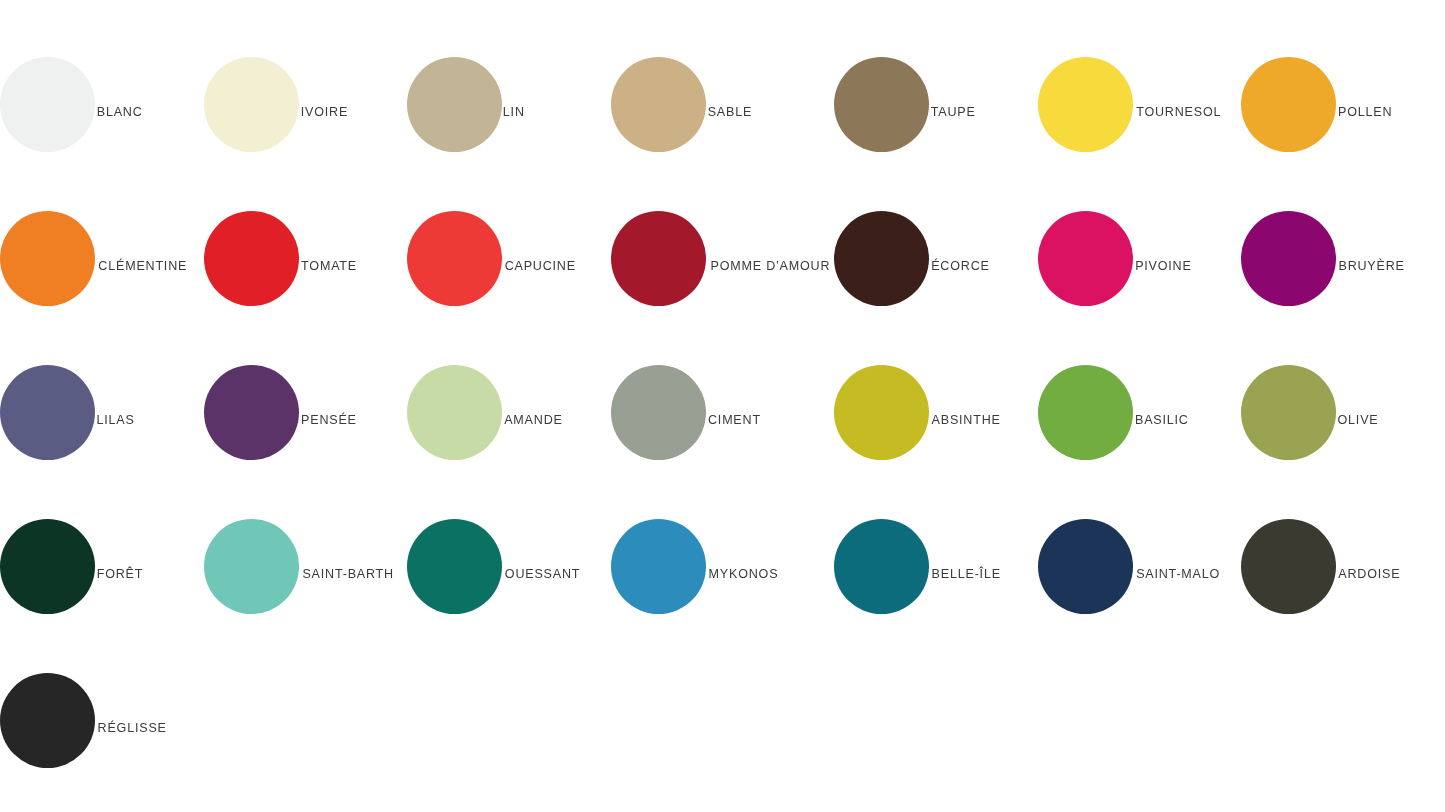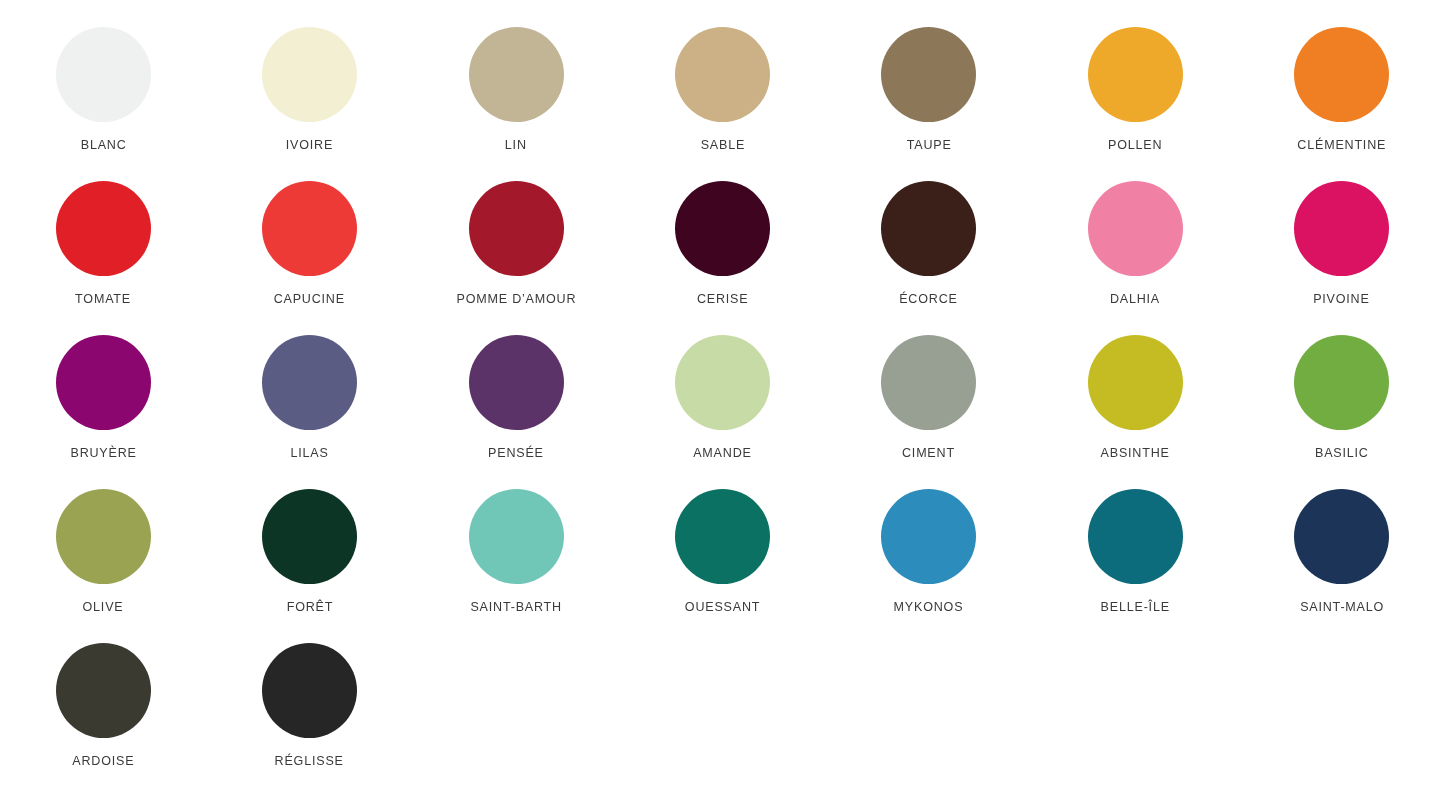--- a/index.html
+++ b/index.html
@@ -21,21 +21,20 @@
     grid-template-rows: repeat(5, 154px);
     width: 1445px;
     height: 812px;
     box-sizing: border-box;
     padding: 27px 0 16px 0;
     align-content: start;
   }
 
   .swatch-cell {
     display: flex;
-    flex-direction: column;
     align-items: center;
     justify-content: flex-start;
   }
 
   .swatch-dot {
     width: 95px;
     height: 95px;
     border-radius: 50%;
     flex: 0 0 auto;
   }
@@ -72,50 +71,46 @@
     </div>
     <div class="swatch-cell">
       <div class="swatch-dot" style="background-color: rgb(203, 177, 133);"></div>
       <div class="swatch-label" style="color: rgb(58, 58, 58);">SABLE</div>
     </div>
     <div class="swatch-cell">
       <div class="swatch-dot" style="background-color: rgb(140, 119, 89);"></div>
       <div class="swatch-label" style="color: rgb(58, 58, 58);">TAUPE</div>
     </div>
     <div class="swatch-cell">
+      <div class="swatch-dot" style="background-color: rgb(247, 218, 60);"></div>
+      <div class="swatch-label" style="color: rgb(58, 58, 58);">TOURNESOL</div>
+    </div>
+    <div class="swatch-cell">
       <div class="swatch-dot" style="background-color: rgb(239, 169, 42);"></div>
       <div class="swatch-label" style="color: rgb(58, 58, 58);">POLLEN</div>
     </div>
     <div class="swatch-cell">
       <div class="swatch-dot" style="background-color: rgb(240, 127, 36);"></div>
       <div class="swatch-label" style="color: rgb(58, 58, 58);">CLÉMENTINE</div>
     </div>
     <div class="swatch-cell">
       <div class="swatch-dot" style="background-color: rgb(224, 31, 38);"></div>
       <div class="swatch-label" style="color: rgb(58, 58, 58);">TOMATE</div>
     </div>
     <div class="swatch-cell">
       <div class="swatch-dot" style="background-color: rgb(238, 58, 55);"></div>
       <div class="swatch-label" style="color: rgb(58, 58, 58);">CAPUCINE</div>
     </div>
     <div class="swatch-cell">
       <div class="swatch-dot" style="background-color: rgb(163, 25, 43);"></div>
       <div class="swatch-label" style="color: rgb(58, 58, 58);">POMME D’AMOUR</div>
     </div>
     <div class="swatch-cell">
-      <div class="swatch-dot" style="background-color: rgb(62, 4, 32);"></div>
-      <div class="swatch-label" style="color: rgb(58, 58, 58);">CERISE</div>
-    </div>
-    <div class="swatch-cell">
       <div class="swatch-dot" style="background-color: rgb(58, 32, 25);"></div>
       <div class="swatch-label" style="color: rgb(58, 58, 58);">ÉCORCE</div>
-    </div>
-    <div class="swatch-cell">
-      <div class="swatch-dot" style="background-color: rgb(240, 128, 164);"></div>
-      <div class="swatch-label" style="color: rgb(58, 58, 58);">DALHIA</div>
     </div>
     <div class="swatch-cell">
       <div class="swatch-dot" style="background-color: rgb(219, 18, 98);"></div>
       <div class="swatch-label" style="color: rgb(58, 58, 58);">PIVOINE</div>
     </div>
     <div class="swatch-cell">
       <div class="swatch-dot" style="background-color: rgb(140, 6, 112);"></div>
       <div class="swatch-label" style="color: rgb(58, 58, 58);">BRUYÈRE</div>
     </div>
     <div class="swatch-cell">

